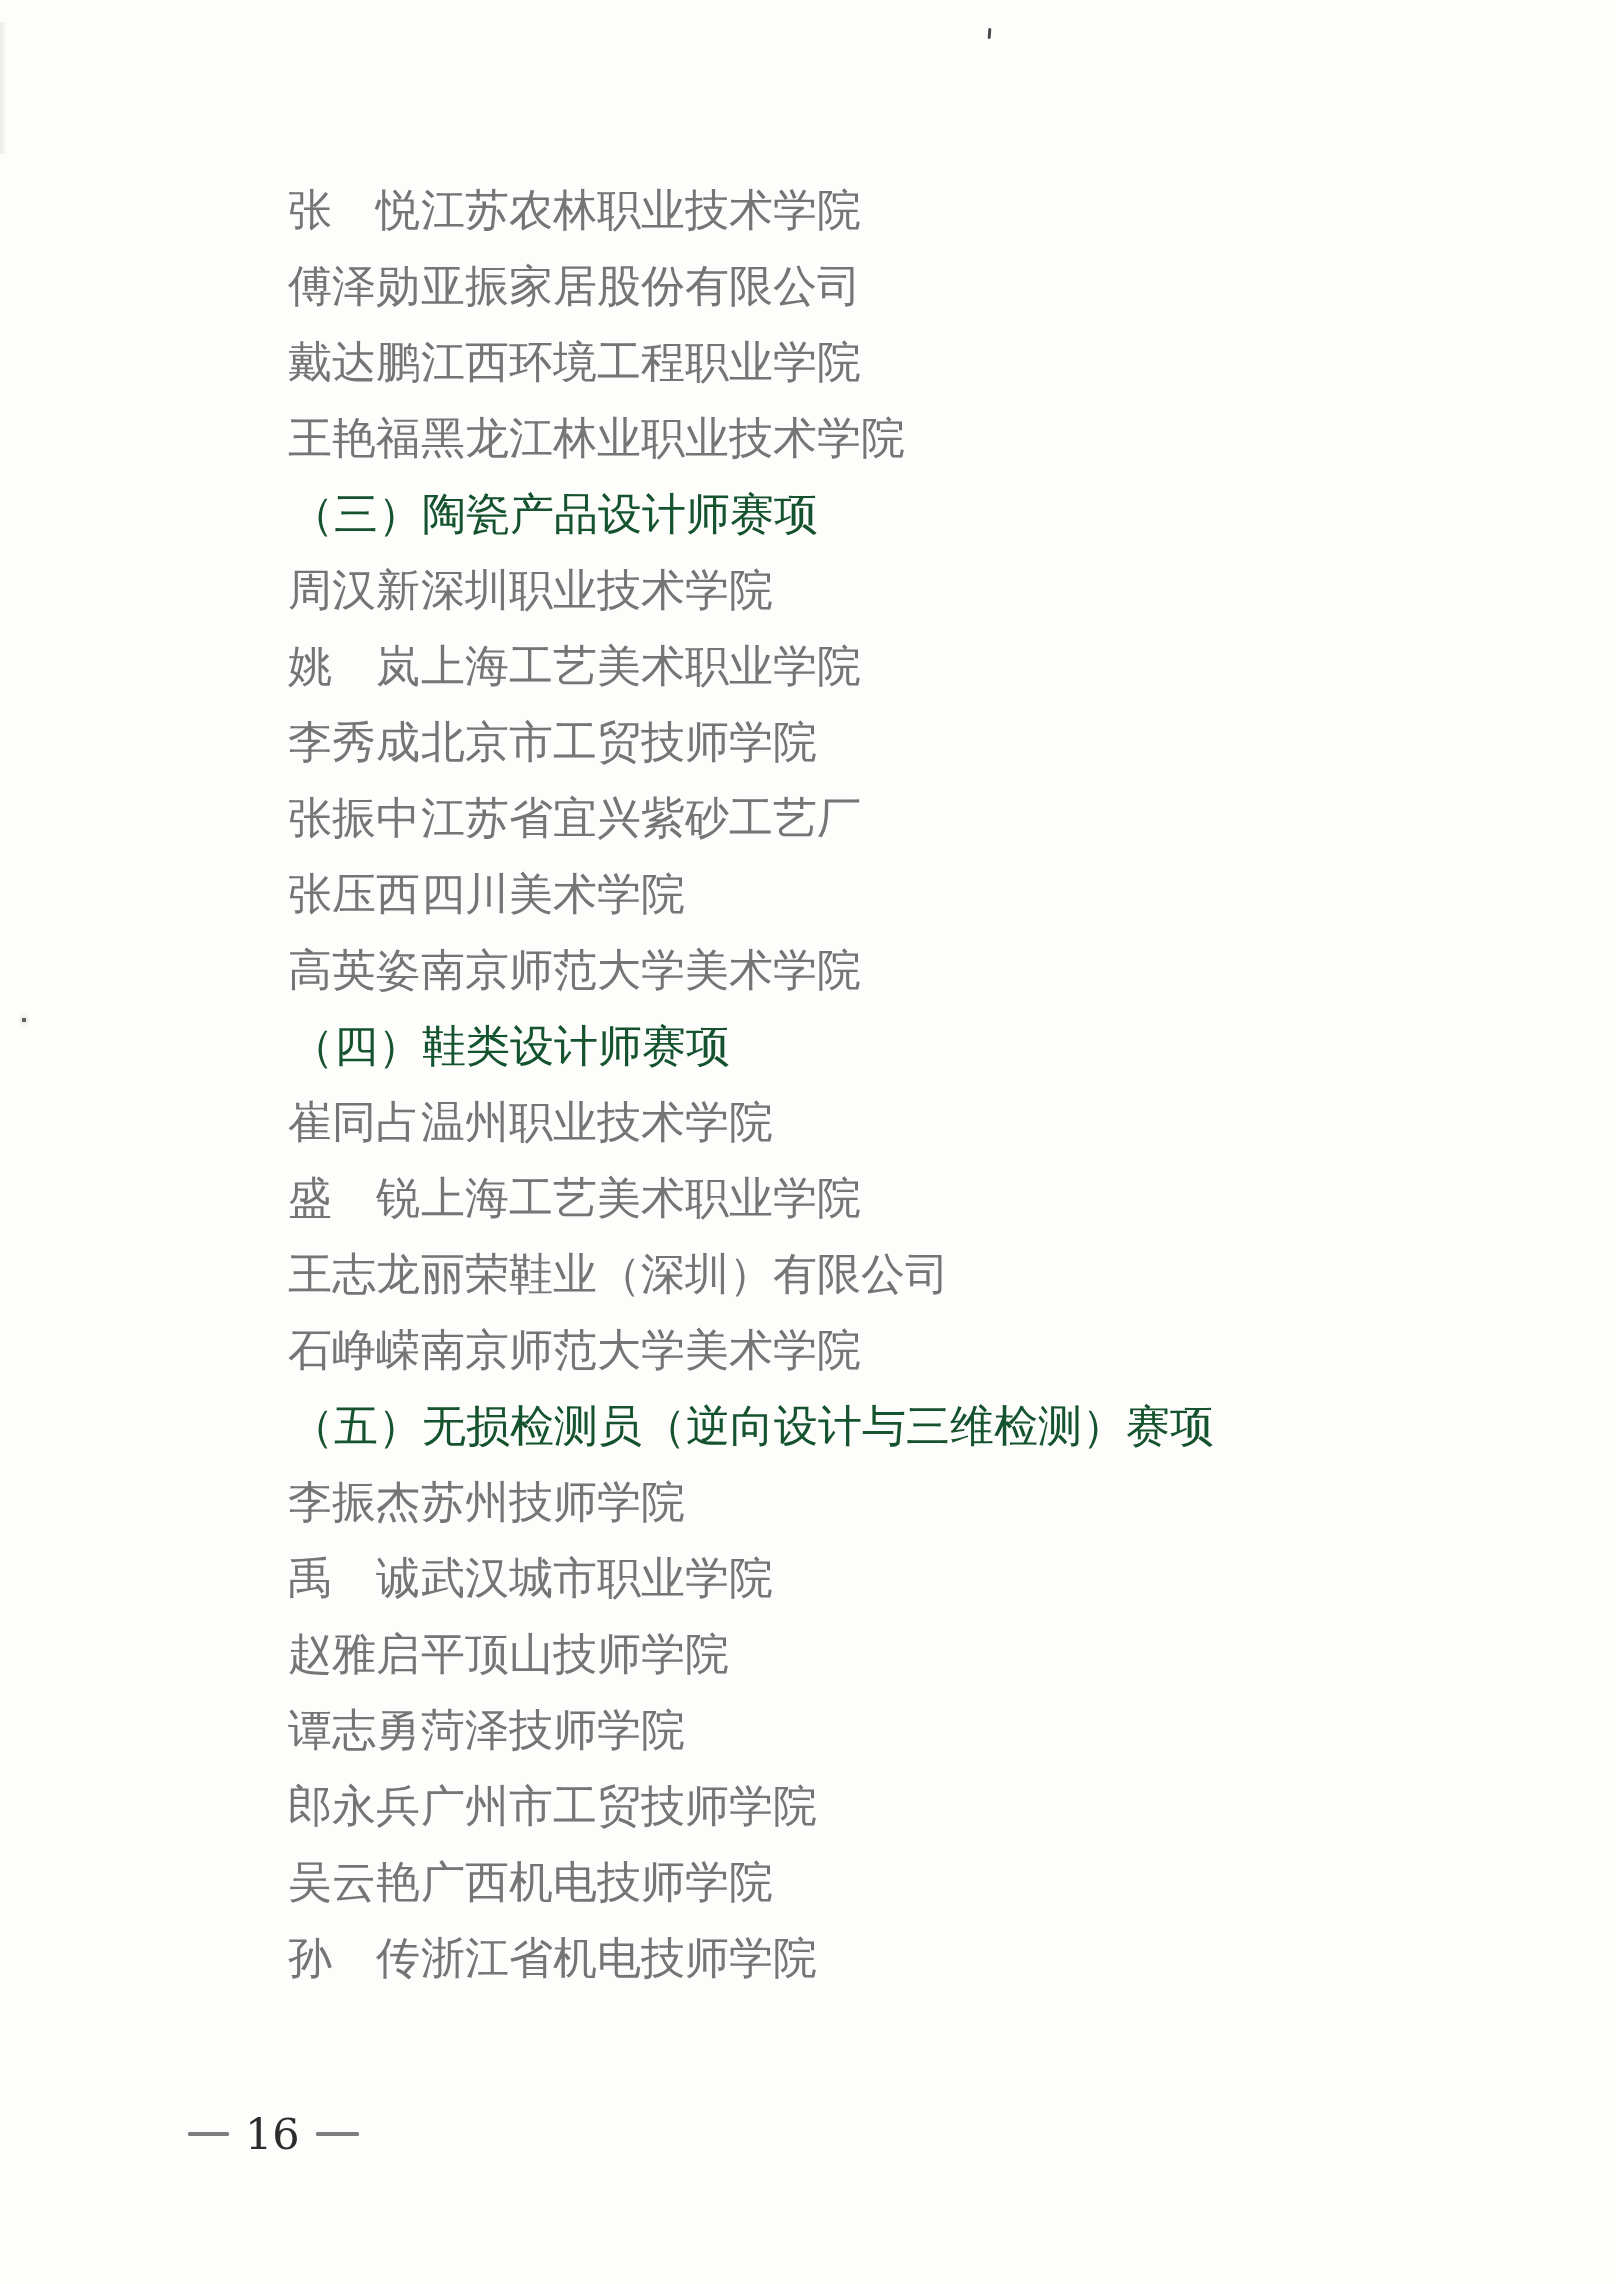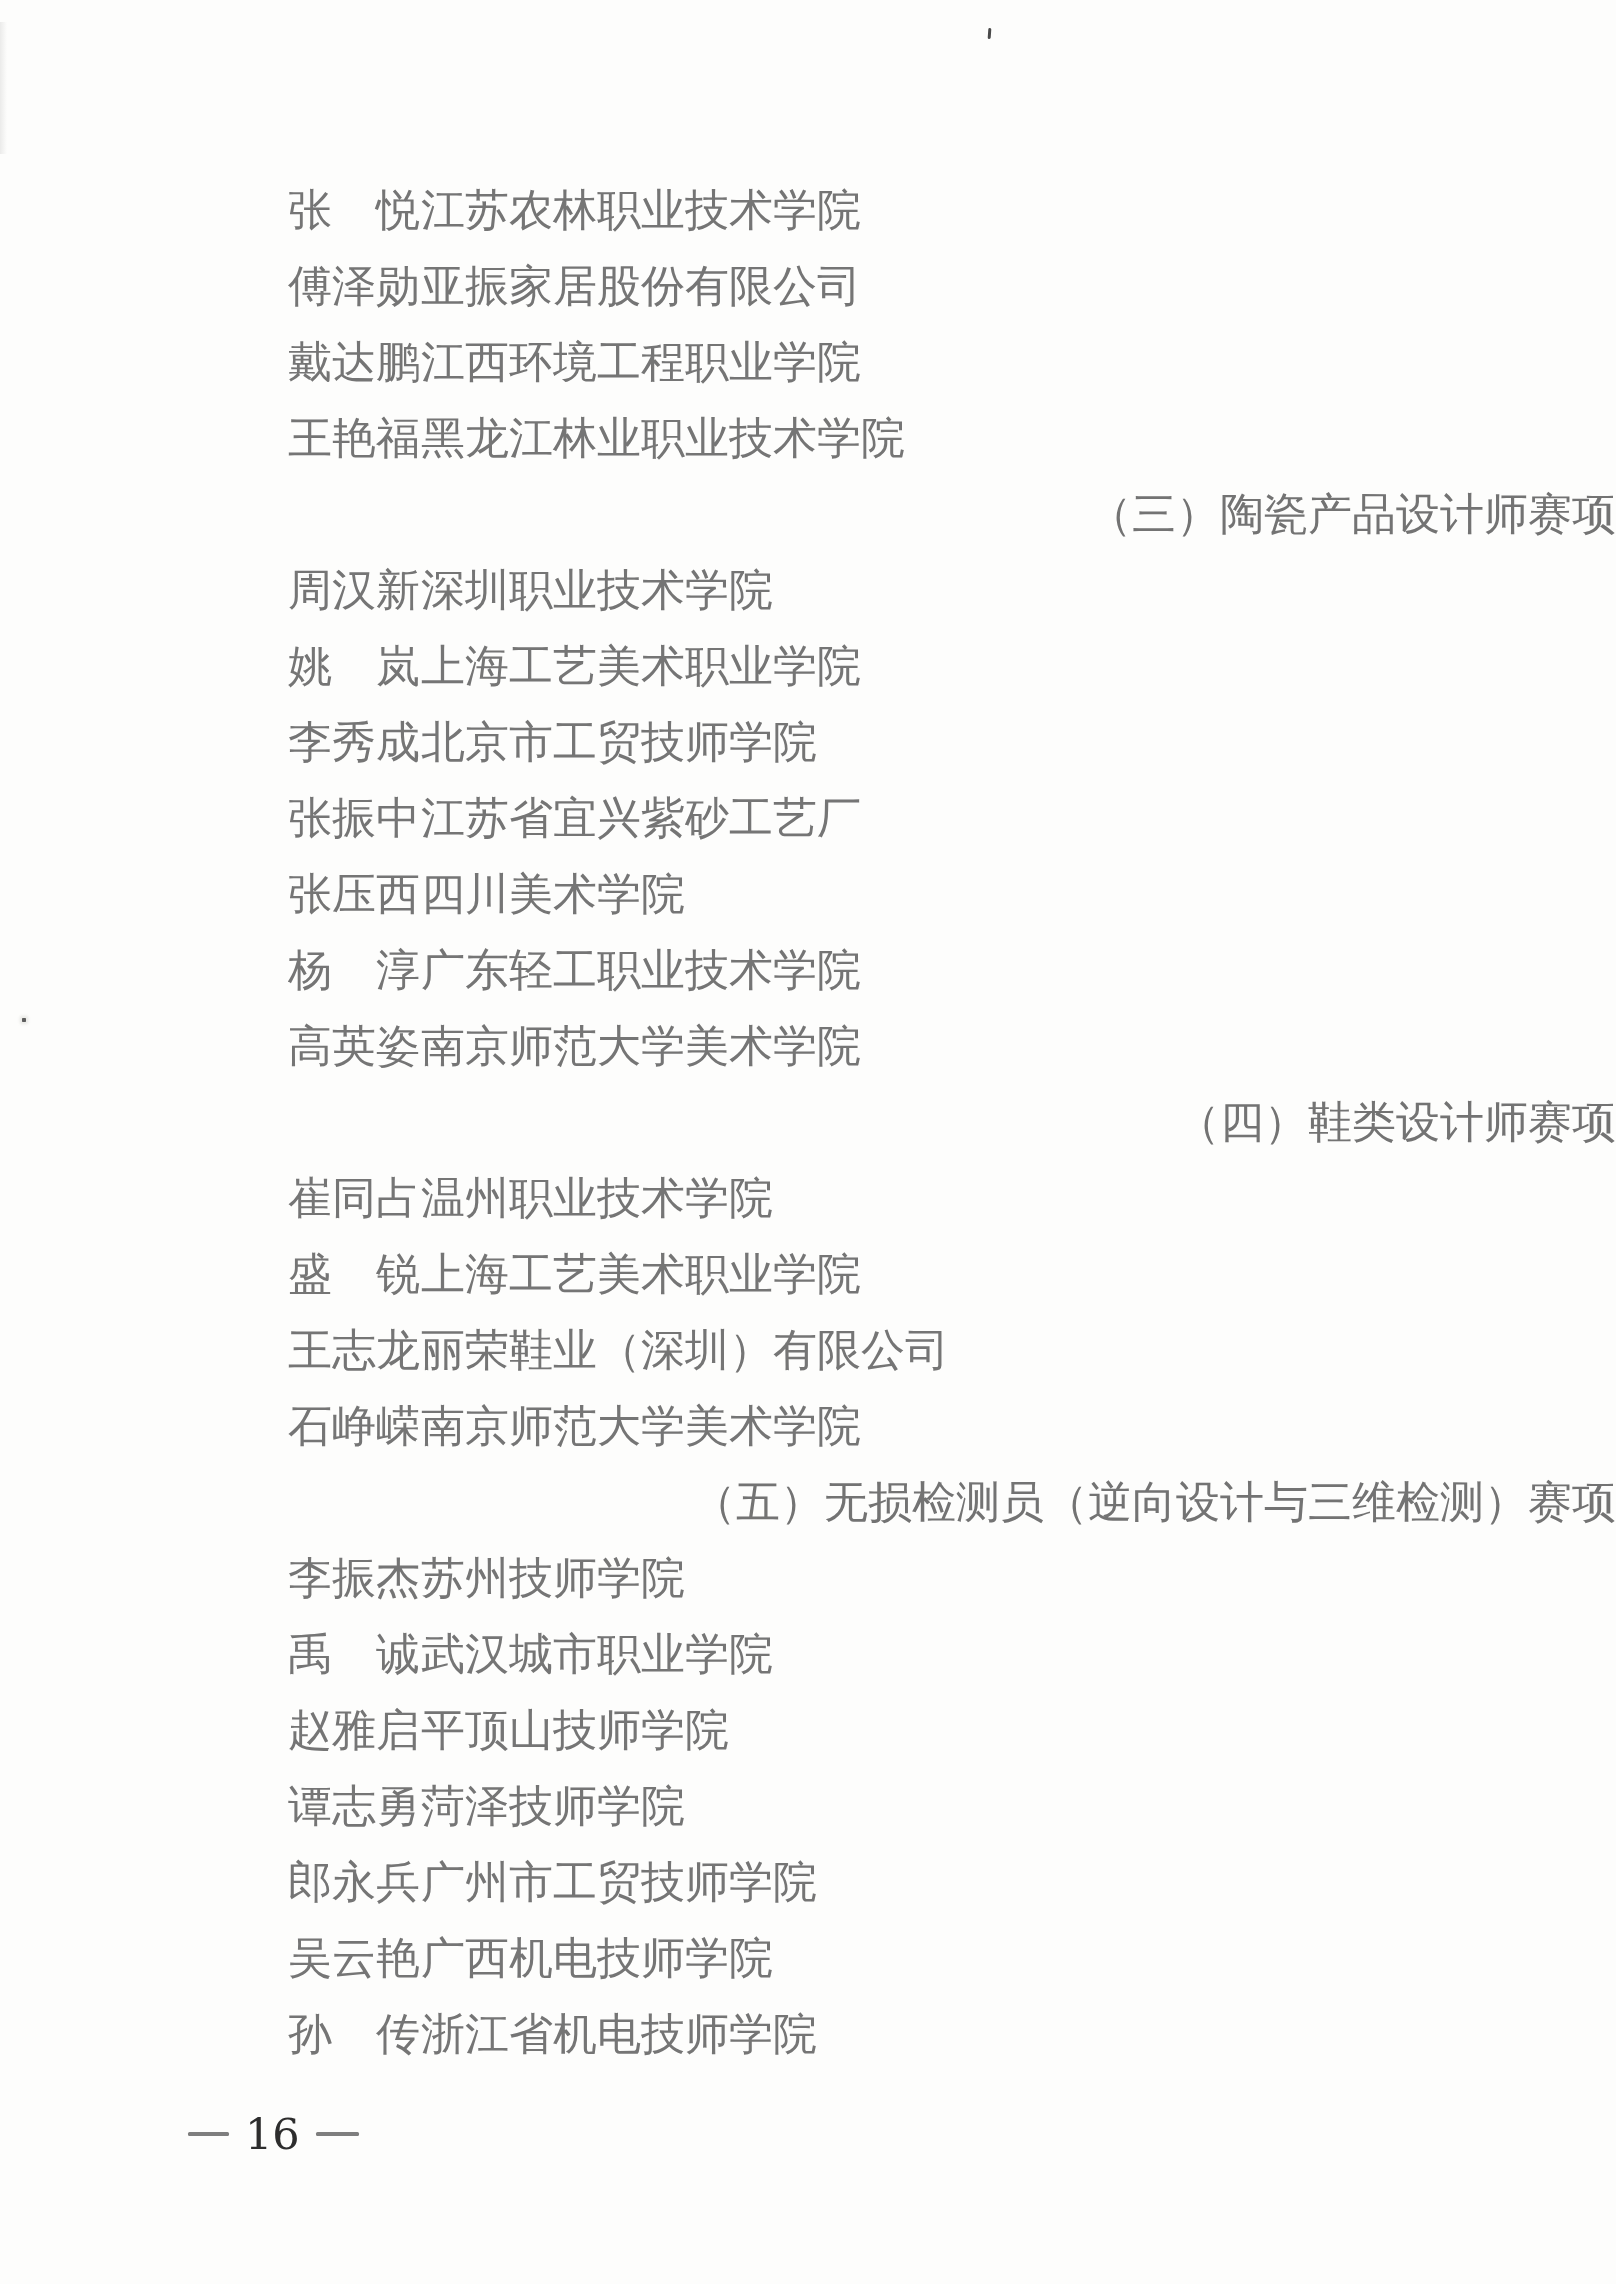--- a/index.html
+++ b/index.html
@@ -67,22 +67,21 @@
   .name {
     display: inline-block;
     width: 133px;
     white-space: pre;
   }
   .inst {
     letter-spacing: 0px;
   }
   .row.header {
     padding-left: 290px;
-    color: #737373;
-    justify-content: flex-end;
+    color: #14532d;
   }
   .pageno {
     position: absolute;
     left: 188px;
     top: 2106px;
     height: 56px;
     display: flex;
     align-items: center;
   }
   .pn-dash {
@@ -112,21 +111,20 @@
       <div class="row entry"><span class="name">张　悦</span><span class="inst">江苏农林职业技术学院</span></div>
       <div class="row entry"><span class="name">傅泽勋</span><span class="inst">亚振家居股份有限公司</span></div>
       <div class="row entry"><span class="name">戴达鹏</span><span class="inst">江西环境工程职业学院</span></div>
       <div class="row entry"><span class="name">王艳福</span><span class="inst">黑龙江林业职业技术学院</span></div>
       <div class="row header"><span>（三）陶瓷产品设计师赛项</span></div>
       <div class="row entry"><span class="name">周汉新</span><span class="inst">深圳职业技术学院</span></div>
       <div class="row entry"><span class="name">姚　岚</span><span class="inst">上海工艺美术职业学院</span></div>
       <div class="row entry"><span class="name">李秀成</span><span class="inst">北京市工贸技师学院</span></div>
       <div class="row entry"><span class="name">张振中</span><span class="inst">江苏省宜兴紫砂工艺厂</span></div>
       <div class="row entry"><span class="name">张压西</span><span class="inst">四川美术学院</span></div>
-      <div class="row entry"><span class="name">杨　淳</span><span class="inst">广东轻工职业技术学院</span></div>
       <div class="row entry"><span class="name">高英姿</span><span class="inst">南京师范大学美术学院</span></div>
       <div class="row header"><span>（四）鞋类设计师赛项</span></div>
       <div class="row entry"><span class="name">崔同占</span><span class="inst">温州职业技术学院</span></div>
       <div class="row entry"><span class="name">盛　锐</span><span class="inst">上海工艺美术职业学院</span></div>
       <div class="row entry"><span class="name">王志龙</span><span class="inst">丽荣鞋业（深圳）有限公司</span></div>
       <div class="row entry"><span class="name">石峥嵘</span><span class="inst">南京师范大学美术学院</span></div>
       <div class="row header"><span>（五）无损检测员（逆向设计与三维检测）赛项</span></div>
       <div class="row entry"><span class="name">李振杰</span><span class="inst">苏州技师学院</span></div>
       <div class="row entry"><span class="name">禹　诚</span><span class="inst">武汉城市职业学院</span></div>
       <div class="row entry"><span class="name">赵雅启</span><span class="inst">平顶山技师学院</span></div>

